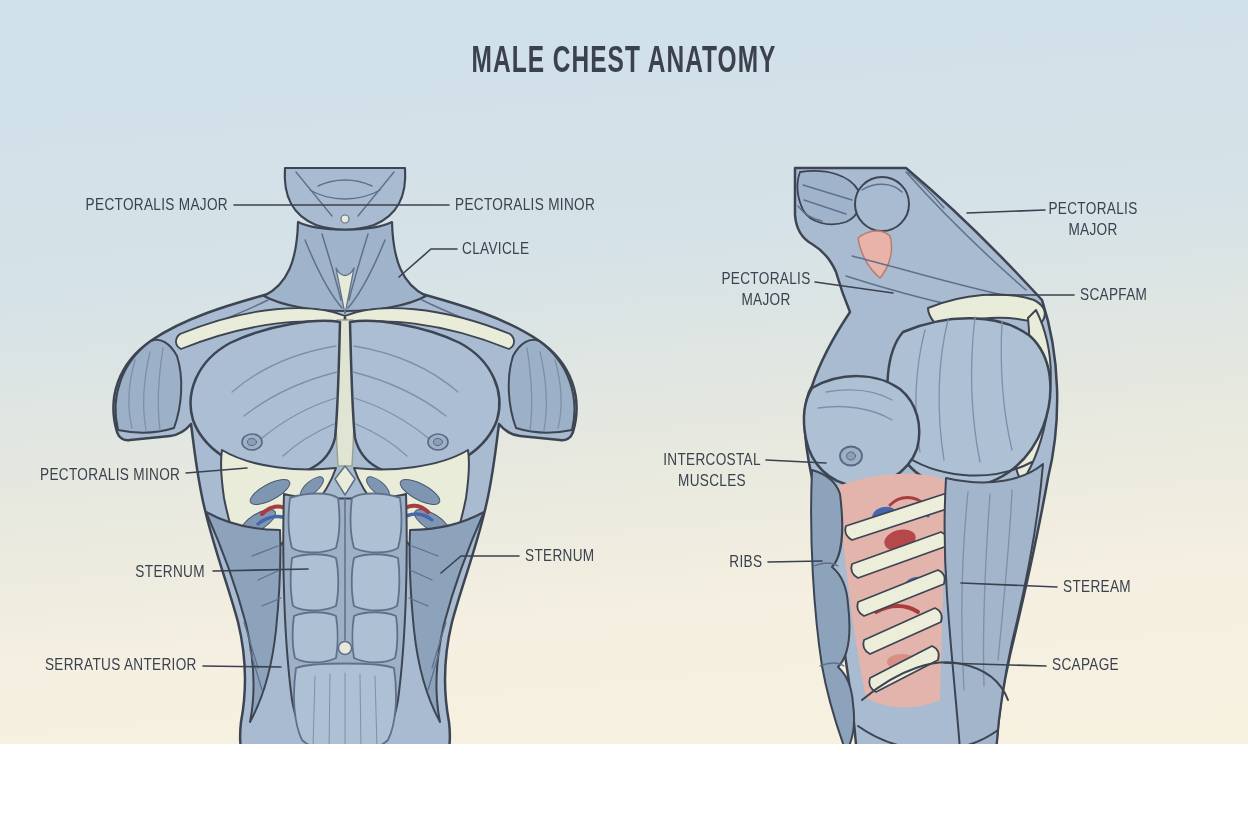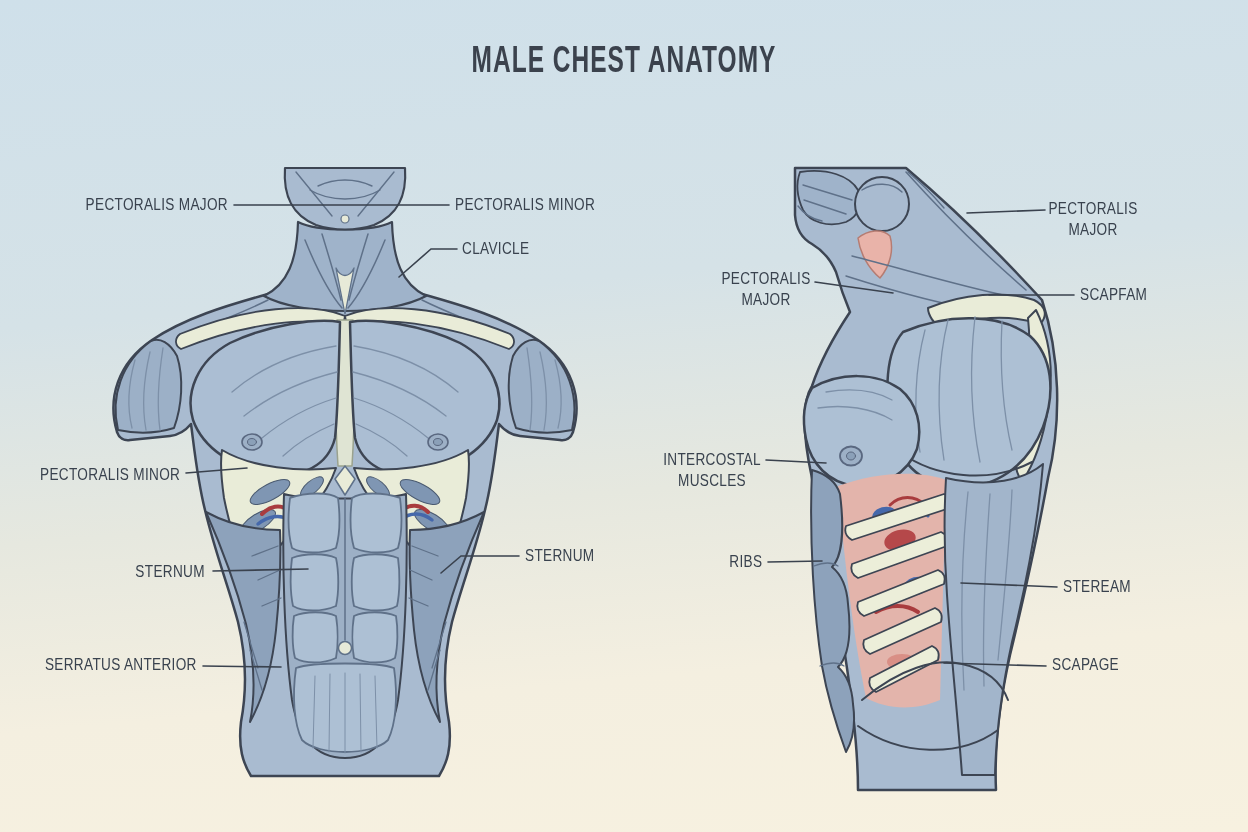--- a/index.html
+++ b/index.html
@@ -1,18 +1,18 @@
 <!DOCTYPE html>
 <html><head>
 <meta charset="utf-8">
 <style>
   html,body{margin:0;padding:0;}
   .canvas{
     position:relative;
-    width:1248px;height:832px;
+    width:1248px;height:744px;
     overflow:hidden;
     background:linear-gradient(175deg,#cfe0ea 0%,#d5e2e7 35%,#e6e8df 58%,#f4efe0 78%,#f7f1e0 100%);
     font-family:"Liberation Sans",sans-serif;
   }
   .title{
     position:absolute;left:0;right:0;top:42px;
     text-align:center;
     font:bold 36px/1 "Liberation Sans",sans-serif;
     letter-spacing:1.5px;
     color:#3b424d;

